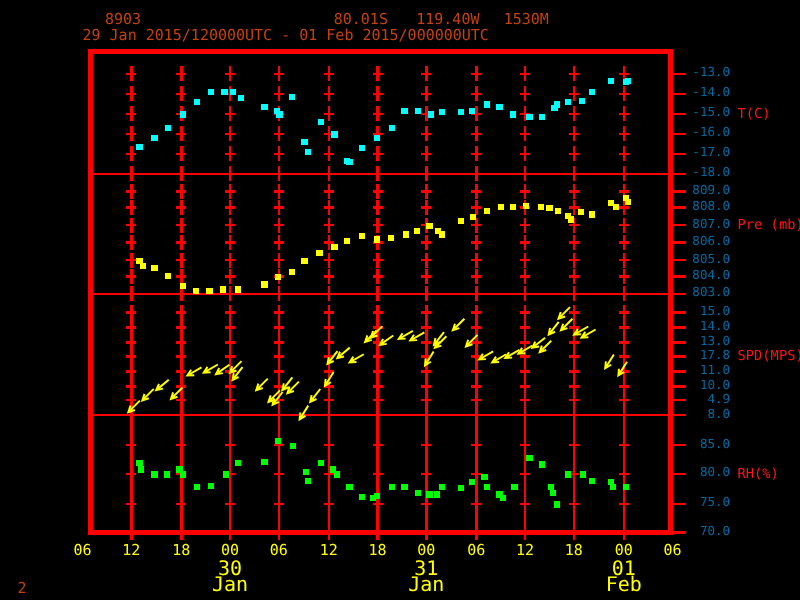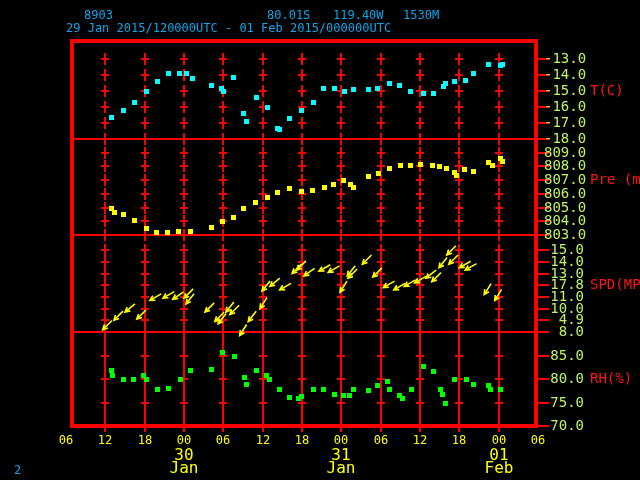--- a/index.html
+++ b/index.html
@@ -2,24 +2,24 @@
 <html><head>
 <meta charset="utf-8">
 <style>
   html,body{margin:0;padding:0;background:#111;}
   .screen{
     position:relative;width:640px;height:480px;background:#000000;
     font-family:"DejaVu Sans Mono","Liberation Mono",monospace;
     overflow:hidden;
   }
   .txt{position:absolute;font-size:12px;line-height:13px;white-space:pre;}
-  .yellow{color:#0ea5e9;}
+  .yellow{color:#c2410c;}
   #chart-svg{position:absolute;left:0;top:0;}
-  .ylab{position:absolute;width:40px;text-align:right;font-size:14px;line-height:13px;color:#bef264;white-space:pre;}
-  .unitlab{position:absolute;font-size:14px;line-height:13px;color:#ff1414;white-space:pre;}
+  .ylab{position:absolute;width:40px;text-align:right;font-size:10px;line-height:13px;color:#0369a1;white-space:pre;}
+  .unitlab{position:absolute;font-size:11px;line-height:13px;color:#ff1414;white-space:pre;}
   .xlab{position:absolute;width:28px;text-align:center;font-size:12px;line-height:13px;color:#ffff00;}
   .datelab{position:absolute;width:52px;text-align:center;font-size:16px;line-height:13px;color:#ffff00;}
 </style>
 </head>
 <body>
 
 <div class="screen">
 
   <span class="txt yellow" style="left:84px;top:9px;">8903</span>
   <span class="txt yellow" style="left:267px;top:9px;">80.01S</span>

